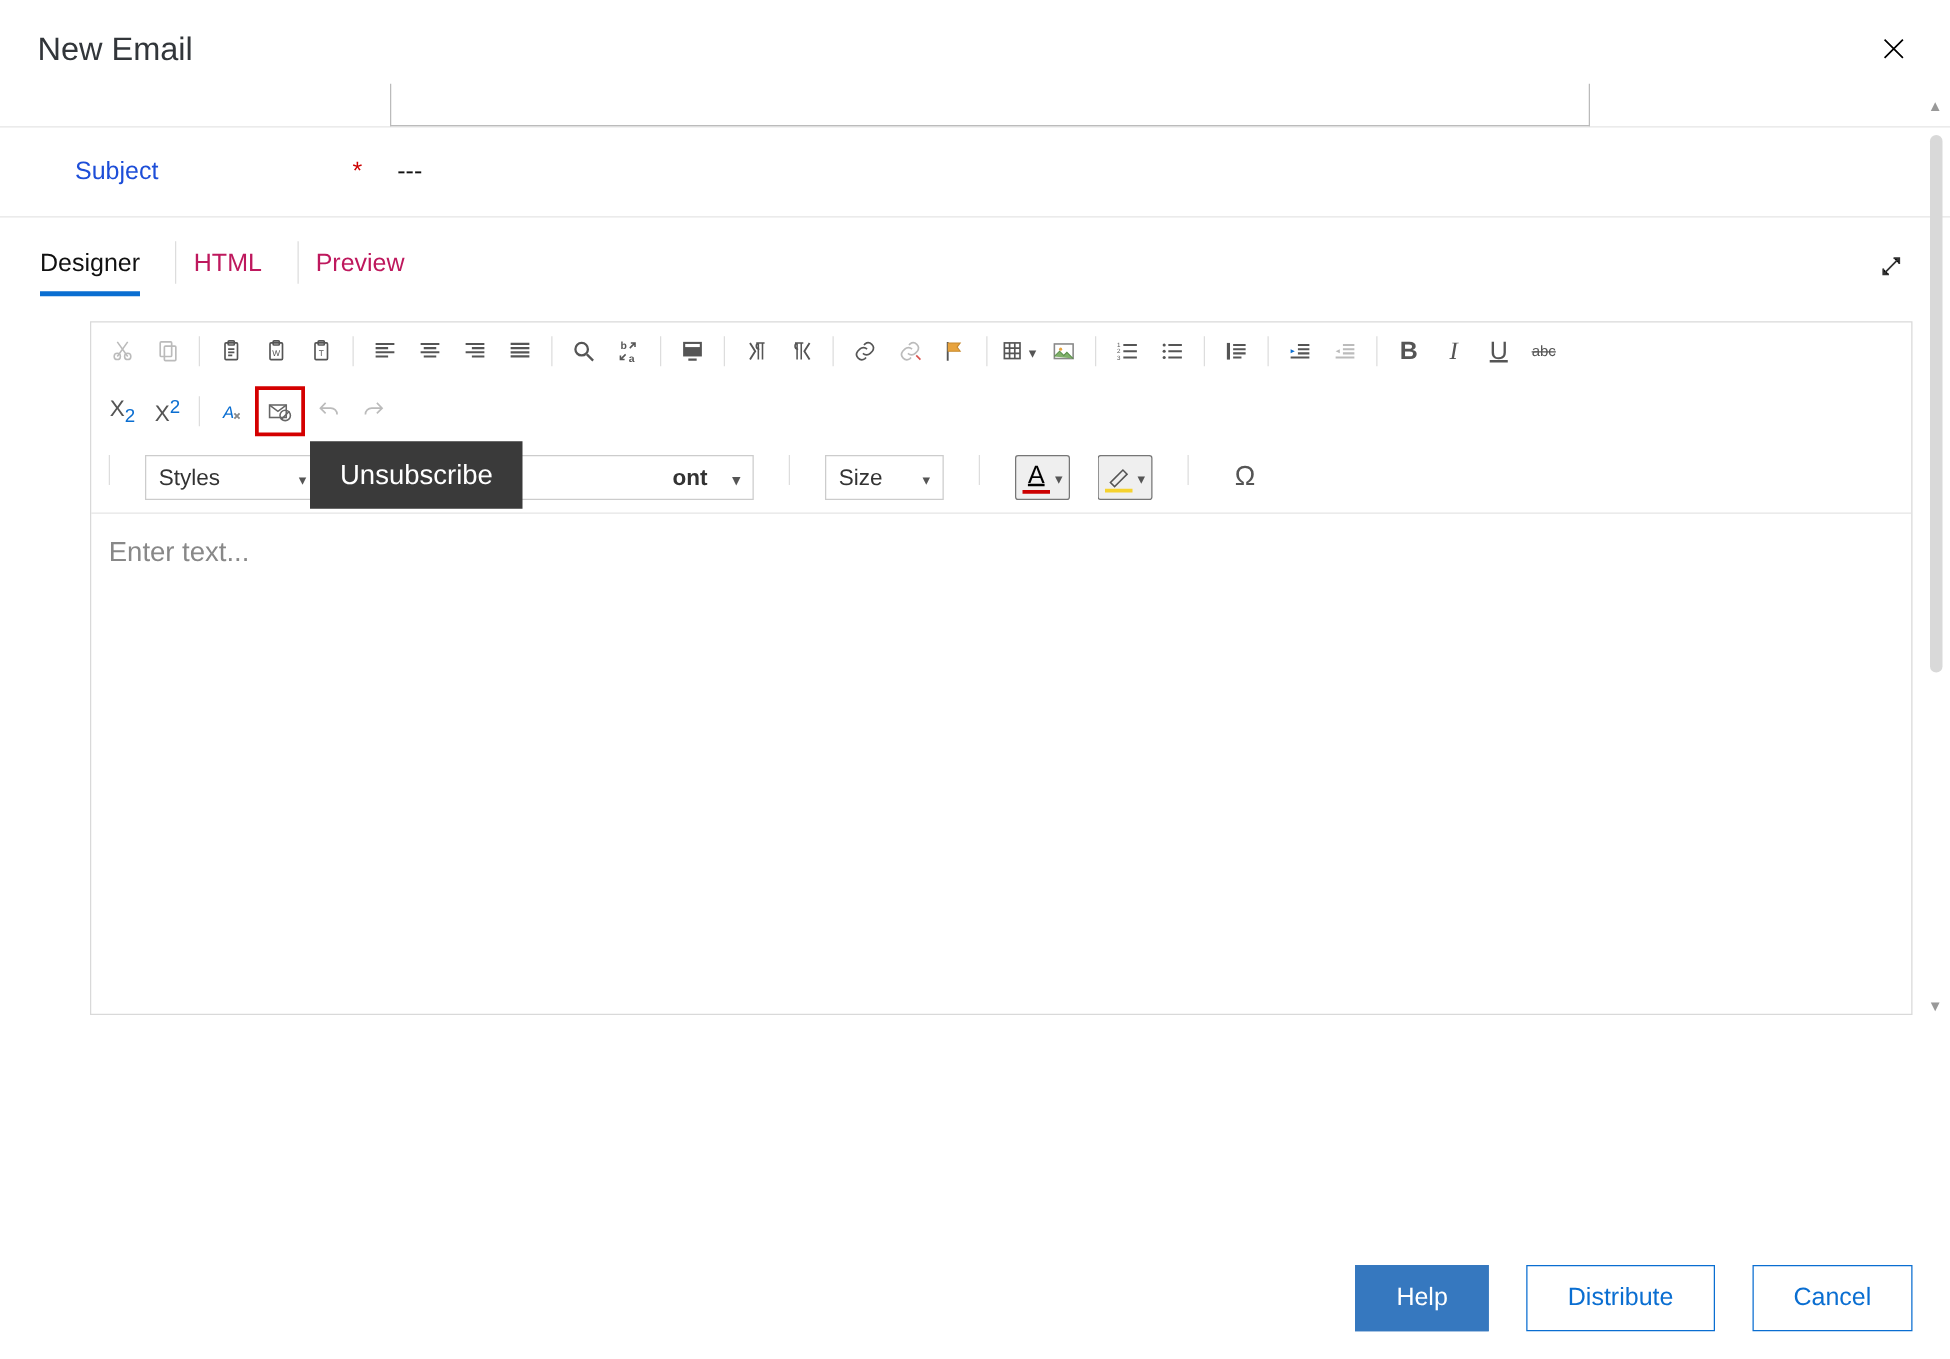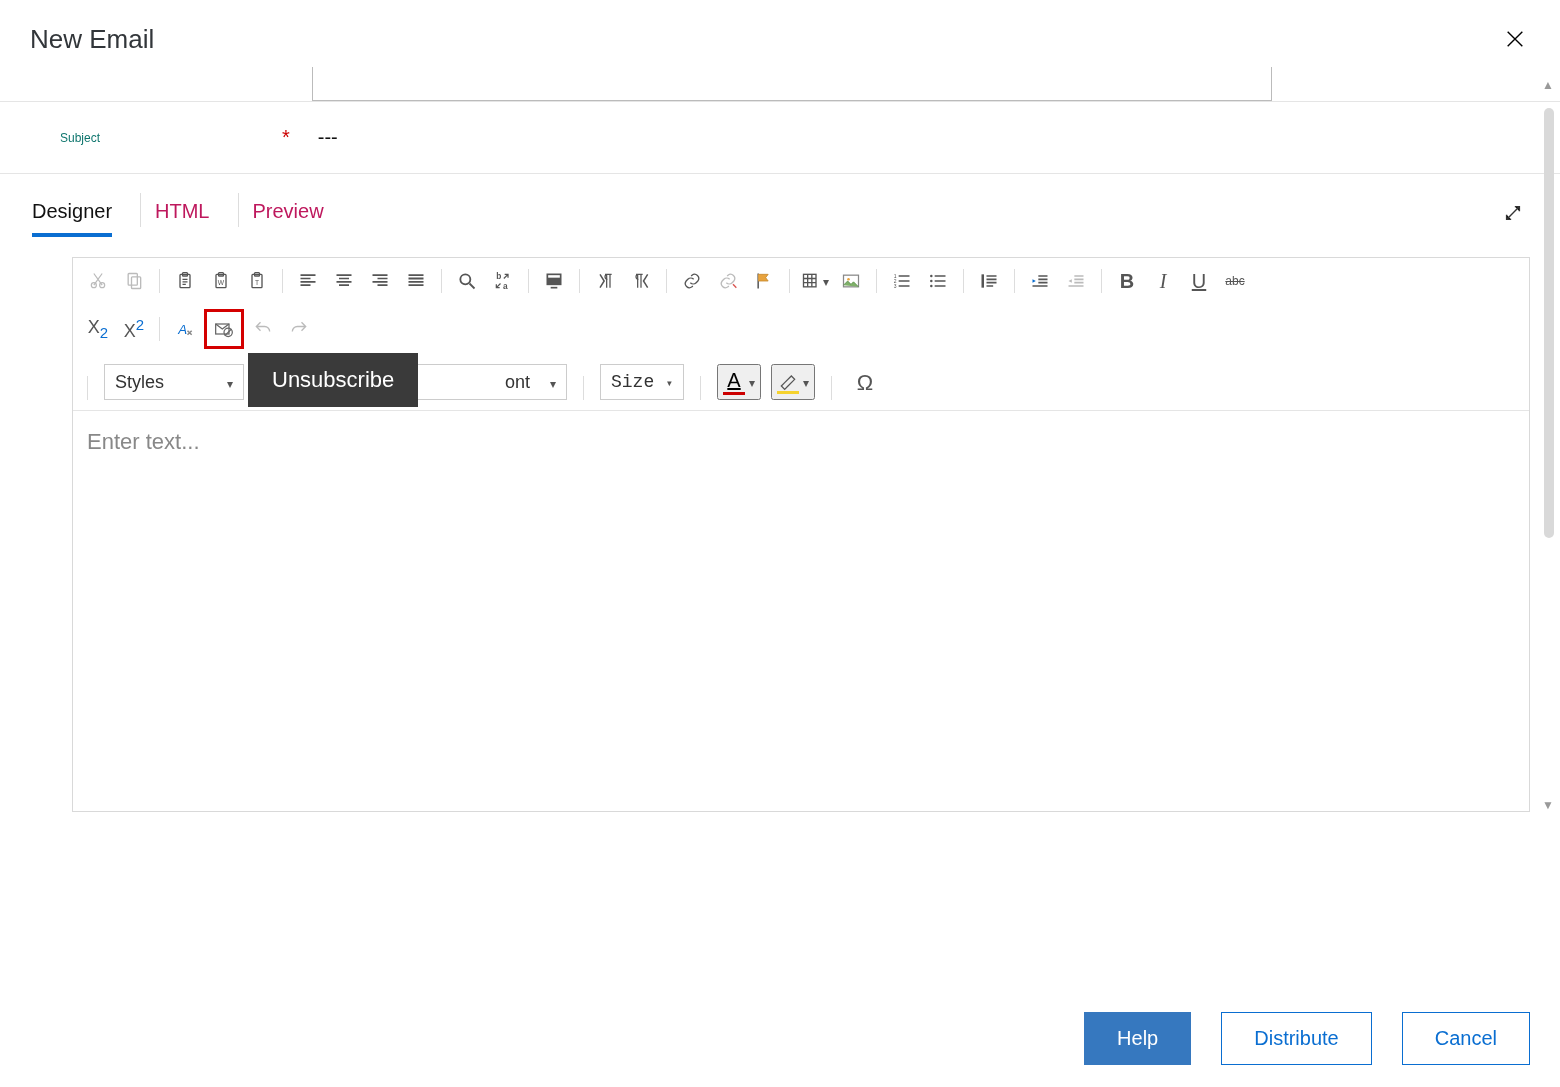--- a/index.html
+++ b/index.html
@@ -12,21 +12,21 @@
 .close-btn svg { width:22px; height:22px; stroke:#333; stroke-width:1.5; }
 
 
 .top-input-row { display:flex; justify-content:flex-start; }
 .top-input { margin-left: 312px; width: 960px; height: 34px; border:1px solid #bbb; border-top:none; }
 
 .top-divider { border-top:1px solid #e5e5e5; margin-top:0; }
 
 
 .subject-row { display:flex; align-items:center; padding: 24px 30px 24px 60px; border-bottom:1px solid #e5e5e5; }
-.subject-label { font-size: 12px; color:#0f766e; width: 222px; }
+.subject-label { font-size: 20px; color:#1d4ed8; width: 222px; }
 .required { color:#c00; font-size:20px; margin-right:28px; }
 .subject-value { font-size:20px; color:#111; }
 
 
 .tabs-row { display:flex; align-items:center; padding: 18px 30px 0 32px; position:relative; }
 .tab { font-size:20px; color:#be185d; padding: 8px 0 14px 0; margin-right: 28px; cursor:pointer; position:relative; }
 .tab.active { color:#111; }
 .tab.active::after { content:""; position:absolute; left:0; right:0; bottom:0; height:4px; background:#0a6ed1; }
 .tab-sep { width:1px; height:34px; background:#ddd; margin: 0 14px 10px 0; align-self:center; }
 .expand-btn { margin-left:auto; background:none; border:none; cursor:pointer; padding:6px; }
@@ -41,25 +41,25 @@
 .tbtn { width:34px; height:34px; display:flex; align-items:center; justify-content:center; background:none; border:none; cursor:pointer; color:#555; }
 .tbtn.disabled { color:#bbb; cursor:default; }
 .tsep { width:1px; height:24px; background:#ddd; margin:0 6px; }
 .tbtn svg { width:20px; height:20px; fill:currentColor; }
 .tbtn svg.stroke { fill:none; stroke:currentColor; stroke-width:1.6; }
 
 .highlight-box { border:3px solid #d40000; padding:0; }
 .tbtn .drop-caret { margin-left:2px; }
 
 
-.toolbar-row3 { display:flex; align-items:flex-end; gap:10px; padding:8px 8px 10px 8px; position:relative; border-bottom:1px solid #e5e5e5; }
+.toolbar-row3 { display:flex; align-items:flex-start; gap:22px; padding:8px 8px 10px 8px; position:relative; border-bottom:1px solid #e5e5e5; }
 .dd { display:flex; align-items:center; justify-content:space-between; border:1px solid #ccc; height:36px; padding:0 10px; font-size:18px; color:#333; background:#fff; cursor:pointer; }
 .dd.styles { width:140px; }
-.dd.font { width:290px; }
-.dd.size { width:84px;font-family:Liberation Mono, monospace; }
+.dd.font { width:290px;font-weight:bold; }
+.dd.size { width:95px; }
 .dd .caret-down { margin-left:6px; }
 
 .fc-btn { display:flex; align-items:center; gap:4px; height:36px; padding:0 4px; cursor:pointer; }
 .fc-btn .underline-bar { display:block; height:3px; width:22px; }
 .fc-btn .ared { background:#c00; }
 .fc-btn .ayel { background:#f5d22e; }
 
 
 .tooltip { position:absolute; left:248px; top:353px; background:#3a3a3a; color:#fff; font-size:22px; padding:14px 24px; z-index:50; white-space:nowrap; }
 

